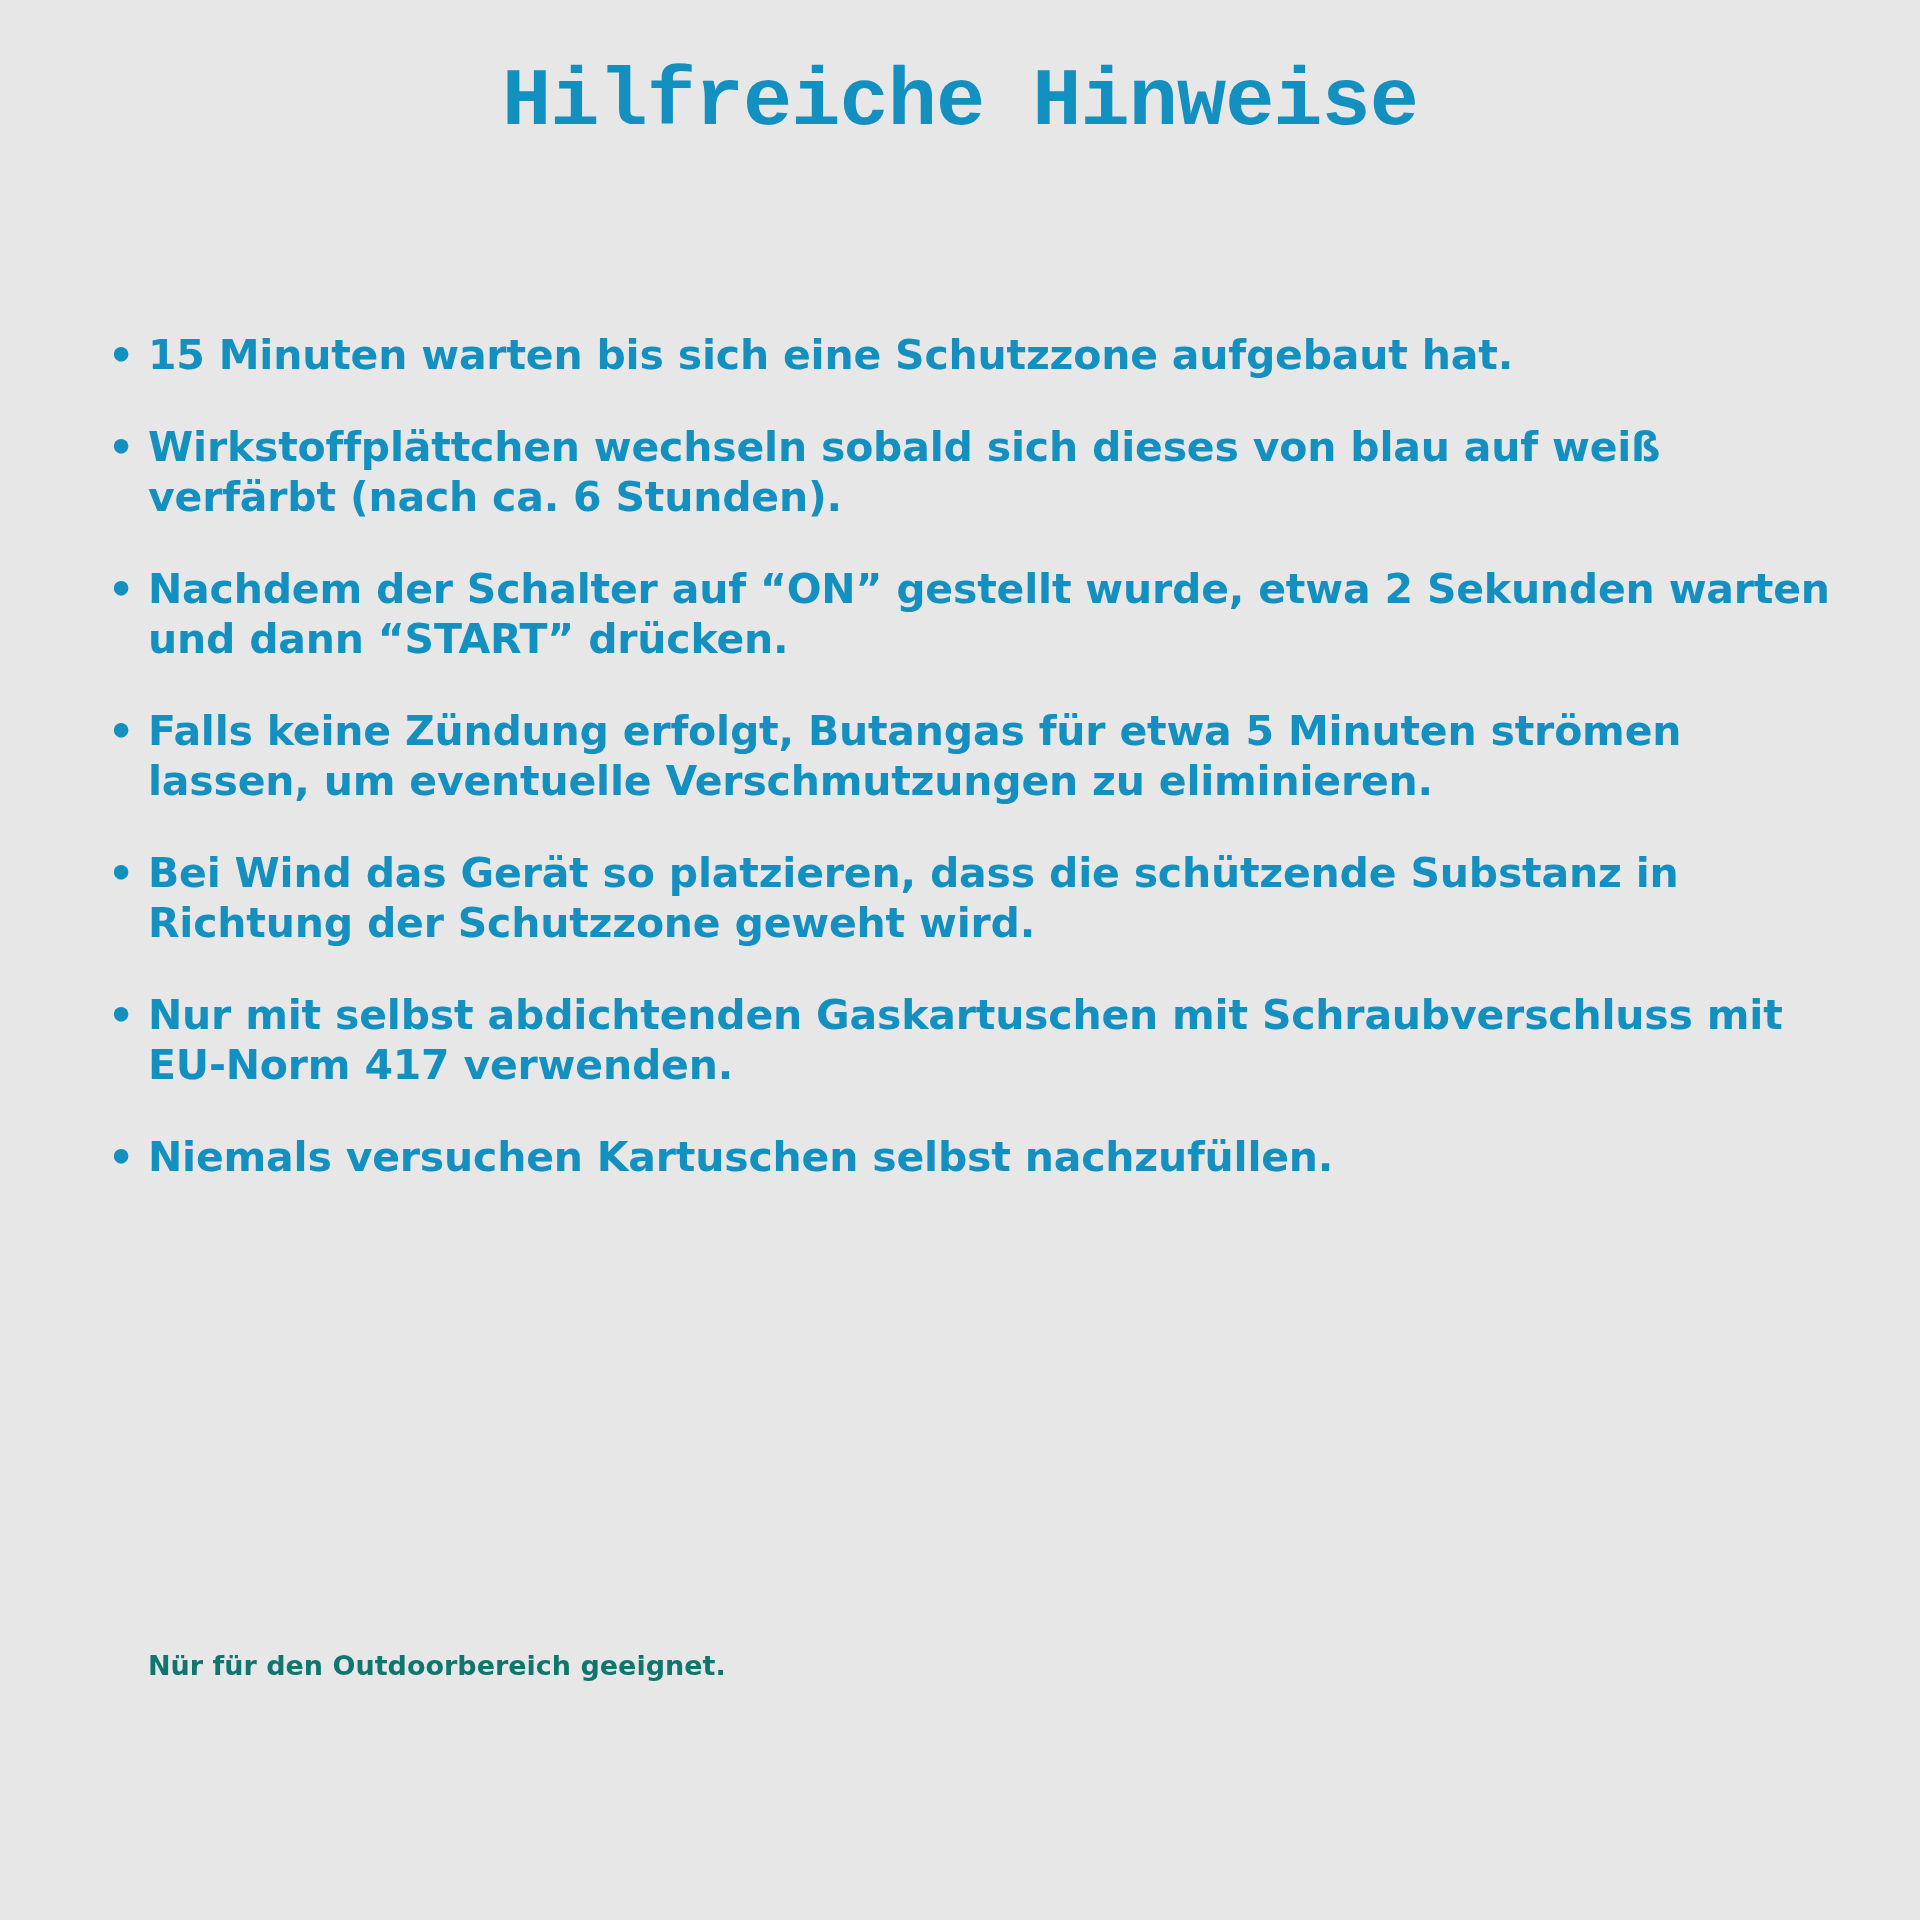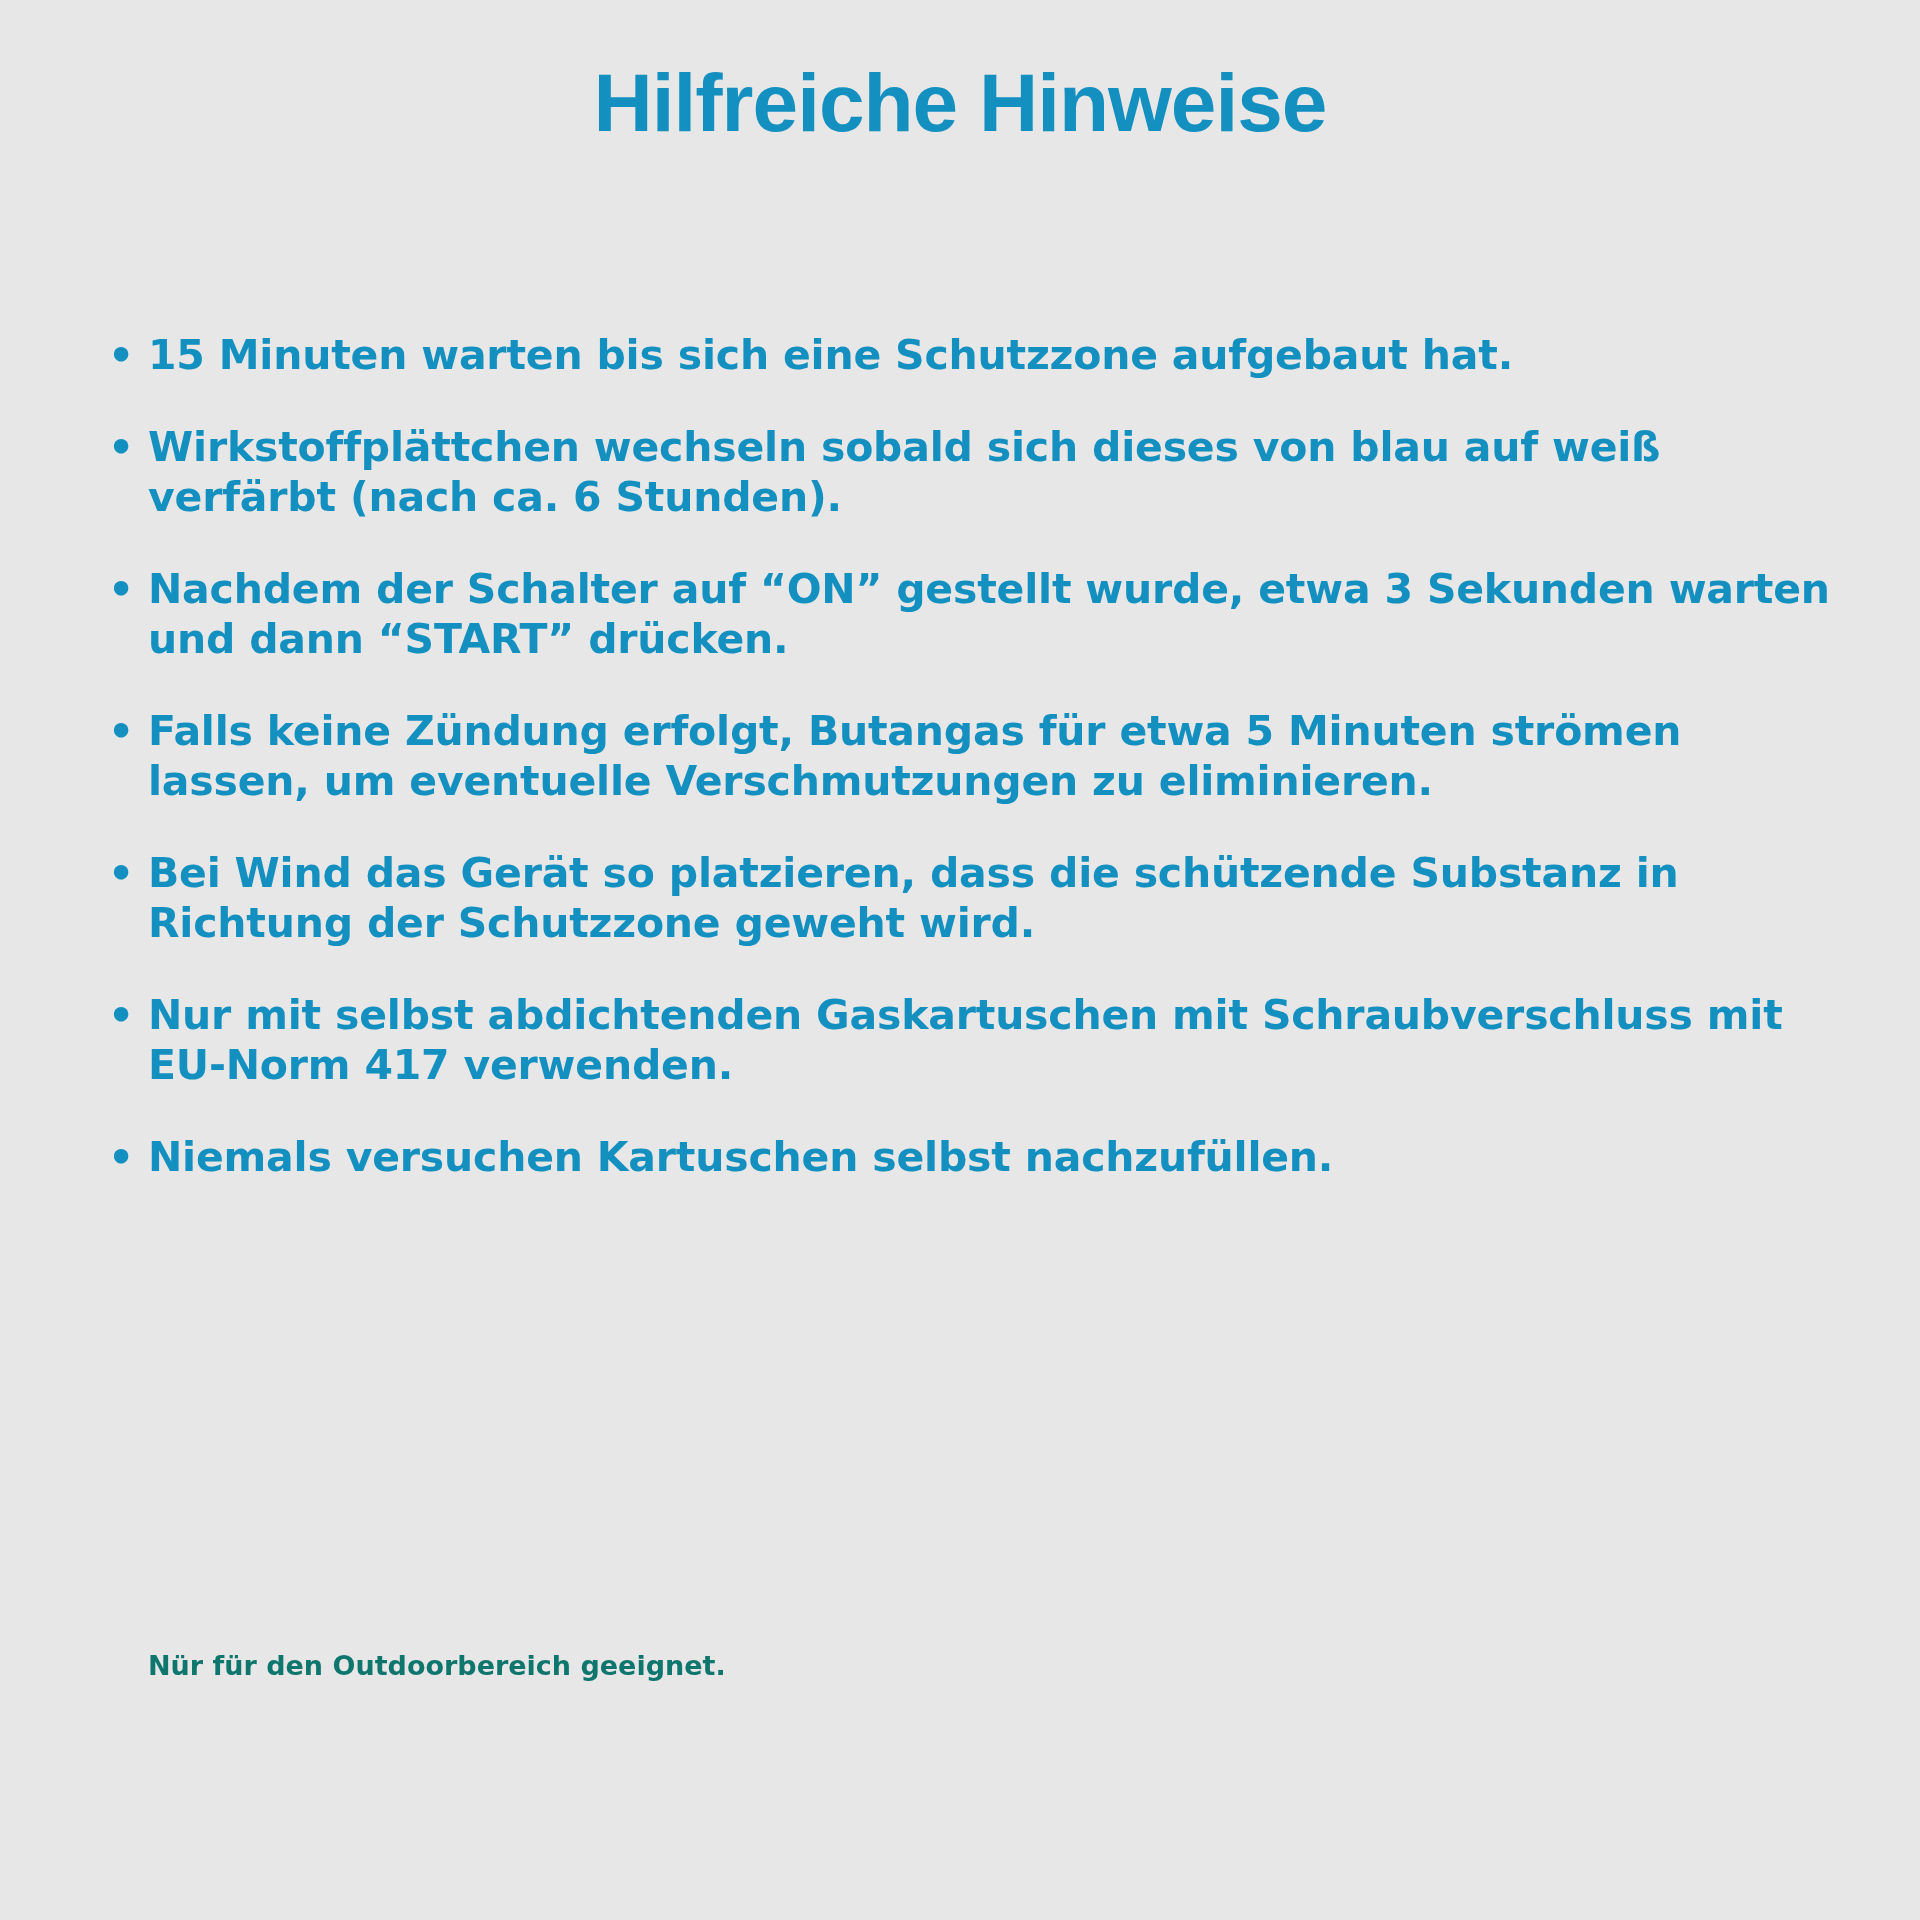--- a/index.html
+++ b/index.html
@@ -14,21 +14,21 @@
     overflow: hidden;
   }
   .page {
     position: relative;
     width: 1920px;
     height: 1920px;
     box-sizing: border-box;
   }
   .title {
     color: #1490c0;
-    font-family: Liberation Sans, sans-serif;
+    font-family: Liberation Mono, monospace;
     font-weight: bold;
     font-size: 82px;
     letter-spacing: -1px;
     text-align: center;
     margin: 0;
     padding-top: 58px;
     line-height: 1.1;
   }
   .tips-list {
     list-style: none;
@@ -80,21 +80,21 @@
     <li class="tip-item">
       <span class="bullet">•</span>
       <span>15 Minuten warten bis sich eine Schutzzone aufgebaut hat.</span>
     </li>
     <li class="tip-item">
       <span class="bullet">•</span>
       <span>Wirkstoffplättchen wechseln sobald sich dieses von blau auf weiß verfärbt (nach ca. 6 Stunden).</span>
     </li>
     <li class="tip-item">
       <span class="bullet">•</span>
-      <span>Nachdem der Schalter auf “ON” gestellt wurde, etwa 3 Sekunden warten und dann “START” drücken.</span>
+      <span>Nachdem der Schalter auf “ON” gestellt wurde, etwa 2 Sekunden warten und dann “START” drücken.</span>
     </li>
     <li class="tip-item">
       <span class="bullet">•</span>
       <span>Falls keine Zündung erfolgt, Butangas für etwa 5 Minuten strömen lassen, um eventuelle Verschmutzungen zu eliminieren.</span>
     </li>
     <li class="tip-item">
       <span class="bullet">•</span>
       <span>Bei Wind das Gerät so platzieren, dass die schützende Substanz in Richtung der Schutzzone geweht wird.</span>
     </li>
     <li class="tip-item">

